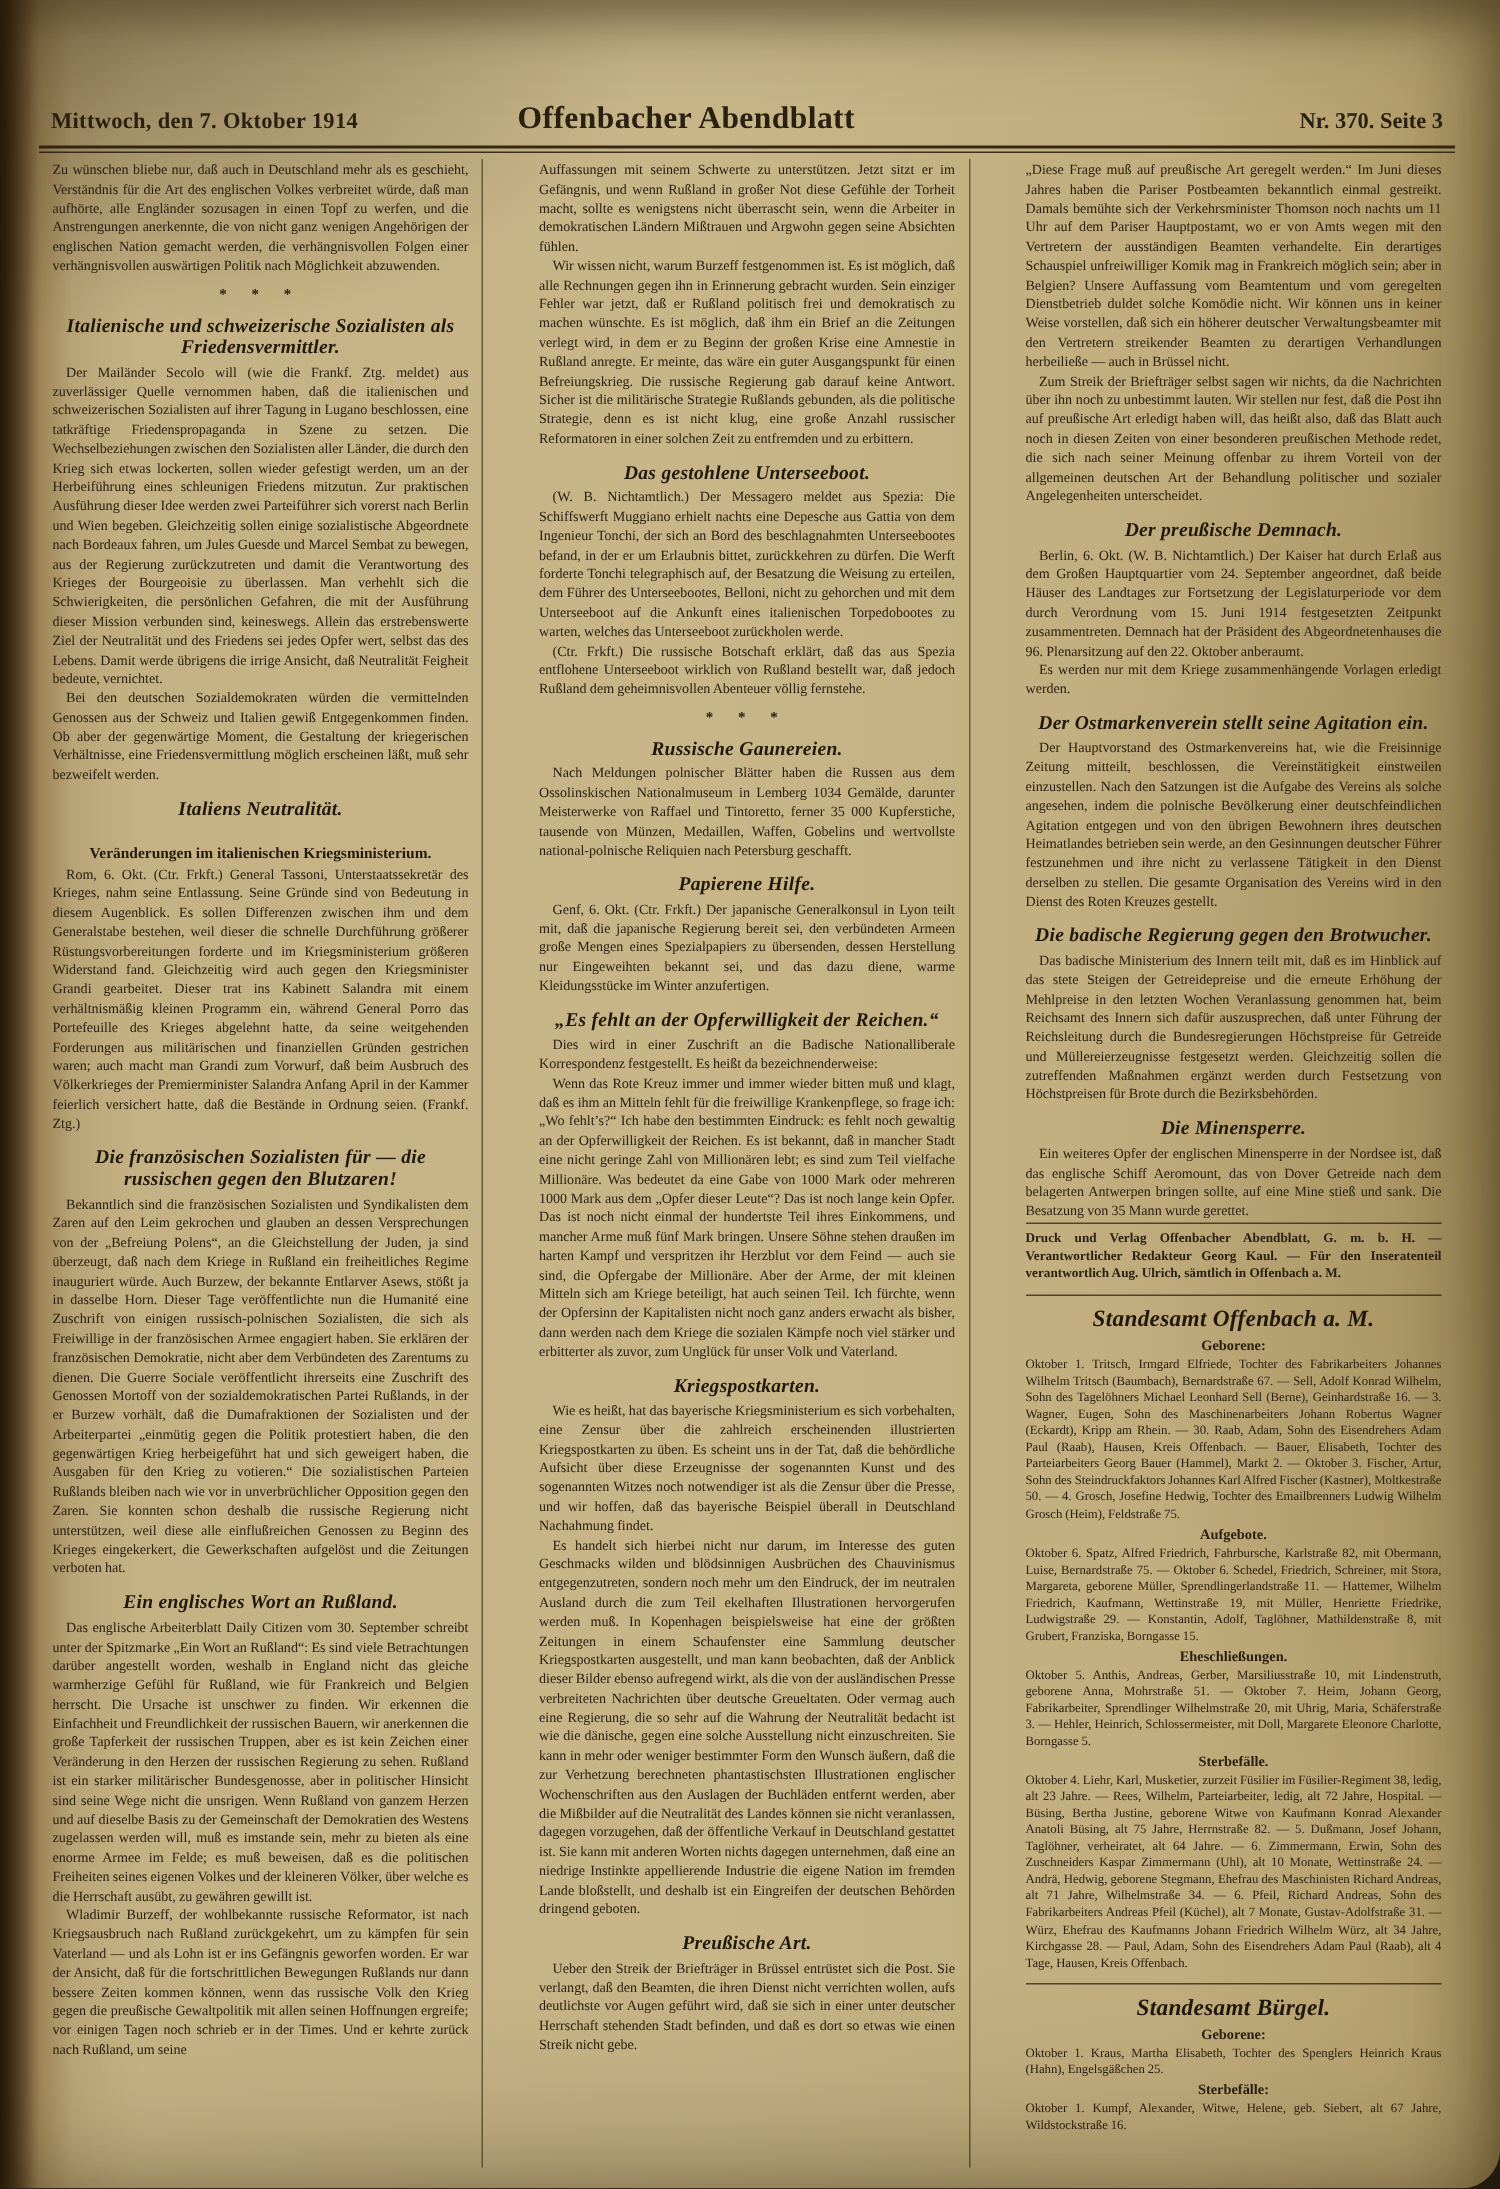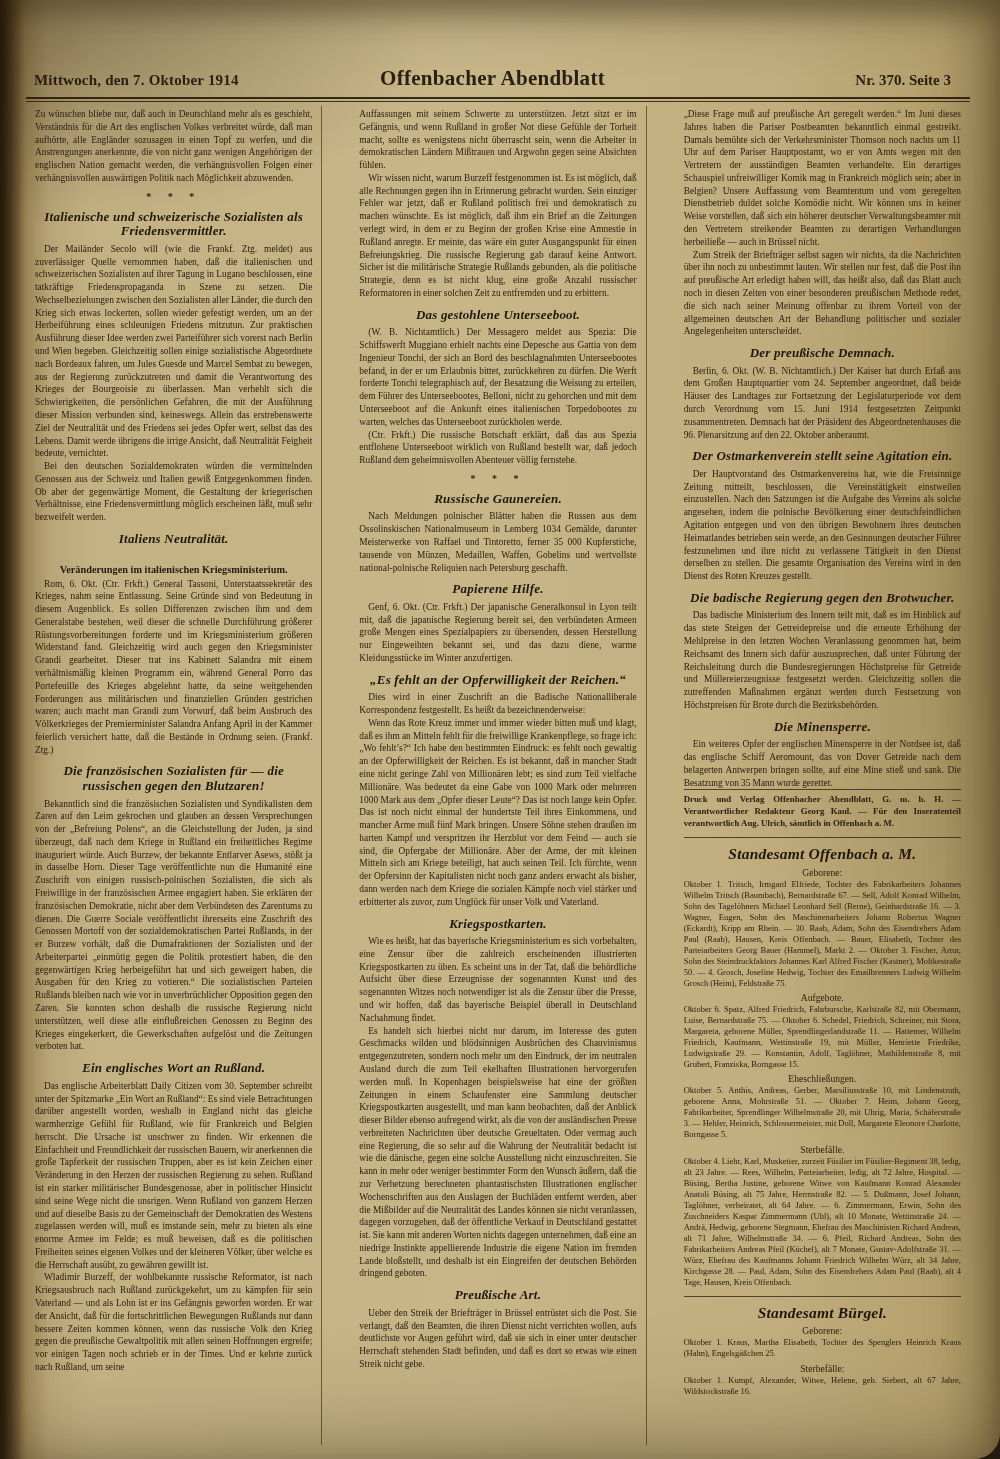--- a/index.html
+++ b/index.html
@@ -21,25 +21,25 @@
     background: linear-gradient(90deg, rgba(30,20,8,.85), rgba(60,44,22,.45) 55%, transparent);
     pointer-events: none;
   }
   .vignette {
     position: absolute; inset: 0; pointer-events: none;
     box-shadow: inset 0 0 70px rgba(48,34,14,.45), inset 0 14px 26px rgba(40,28,10,.35);
     border-bottom-right-radius: 26px;
   }
 
   .masthead {
-    position: absolute; top: 66px; left: 34px; right: 49px;
+    position: absolute; top: 66px; left: 34px; right: 38px;
     display: flex; align-items: baseline; gap: 39px;
   }
   .mh-left  { width: 32%; font-weight: bold; font-size: 15px; letter-spacing: .2px; }
-  .mh-center{ width: 36%; text-align: center; font-weight: bold; font-size: 21px; letter-spacing: .3px; }
+  .mh-center{ width: 36%; font-weight: bold; font-size: 21px; letter-spacing: .3px; }
   .mh-right { width: 32%; text-align: right; font-weight: bold; font-size: 15px; }
 
   .rule-double {
     position: absolute; top: 97px; left: 26px; right: 30px; height: 5px;
     border-top: 2px solid rgba(38,28,12,.9);
     border-bottom: 1px solid rgba(38,28,12,.85);
   }
 
   .columns {
     position: absolute; top: 106px; left: 26px; right: 30px; bottom: 14px;
@@ -65,21 +65,21 @@
   }
   .sep {
     text-align: center; font-weight: bold; font-size: 10px;
     letter-spacing: 7px; margin: 6px 0 0; color: #241b0e;
   }
   .colrule { border-top: 1px solid rgba(42,31,15,.75); margin: 8px 0 2px; }
   .imprint {
     margin-top: 0; padding-top: 4px; border-top: 1px solid rgba(42,31,15,.75);
     font-size: 8.8px; font-weight: bold; line-height: 1.32; text-align: justify;
   }
-  .plabel { text-align: center; font-weight: normal; font-size: 9.6px; margin: 3px 0 1px; }
+  .plabel { text-align: center; font-weight: bold; font-size: 9.6px; margin: 3px 0 1px; }
   .rec { font-size: 8.5px; line-height: 1.3; text-align: justify; word-spacing: -.2px; }
   .art { display: block; }
 </style>
 </head>
 <body>
 
 <div class="page">
   <div class="spine"></div>
 
   <header class="masthead">
@@ -164,20 +164,21 @@
 
     <section class="col">
       <article class="art">
         <p class="bp noindent">„Diese Frage muß auf preußische Art geregelt werden.“ Im Juni dieses Jahres haben die Pariser Postbeamten bekanntlich einmal gestreikt. Damals bemühte sich der Verkehrsminister Thomson noch nachts um 11 Uhr auf dem Pariser Hauptpostamt, wo er von Amts wegen mit den Vertretern der ausständigen Beamten verhandelte. Ein derartiges Schauspiel unfreiwilliger Komik mag in Frankreich möglich sein; aber in Belgien? Unsere Auffassung vom Beamtentum und vom geregelten Dienstbetrieb duldet solche Komödie nicht. Wir können uns in keiner Weise vorstellen, daß sich ein höherer deutscher Verwaltungsbeamter mit den Vertretern streikender Beamten zu derartigen Verhandlungen herbeiließe — auch in Brüssel nicht.</p>
         <p class="bp">Zum Streik der Briefträger selbst sagen wir nichts, da die Nachrichten über ihn noch zu unbestimmt lauten. Wir stellen nur fest, daß die Post ihn auf preußische Art erledigt haben will, das heißt also, daß das Blatt auch noch in diesen Zeiten von einer besonderen preußischen Methode redet, die sich nach seiner Meinung offenbar zu ihrem Vorteil von der allgemeinen deutschen Art der Behandlung politischer und sozialer Angelegenheiten unterscheidet.</p>
       </article>
 
       <article class="art">
         <h2 class="hl">Der preußische Demnach.</h2>
         <p class="bp">Berlin, 6. Okt. (W. B. Nichtamtlich.) Der Kaiser hat durch Erlaß aus dem Großen Hauptquartier vom 24. September angeordnet, daß beide Häuser des Landtages zur Fortsetzung der Legislaturperiode vor dem durch Verordnung vom 15. Juni 1914 festgesetzten Zeitpunkt zusammentreten. Demnach hat der Präsident des Abgeordnetenhauses die 96. Plenarsitzung auf den 22. Oktober anberaumt.</p>
+        <p class="bp">Es werden nur mit dem Kriege zusammenhängende Vorlagen erledigt werden.</p>
       </article>
 
       <article class="art">
         <h2 class="hl">Der Ostmarkenverein stellt seine Agitation ein.</h2>
         <p class="bp">Der Hauptvorstand des Ostmarkenvereins hat, wie die Freisinnige Zeitung mitteilt, beschlossen, die Vereinstätigkeit einstweilen einzustellen. Nach den Satzungen ist die Aufgabe des Vereins als solche angesehen, indem die polnische Bevölkerung einer deutschfeindlichen Agitation entgegen und von den übrigen Bewohnern ihres deutschen Heimatlandes betrieben sein werde, an den Gesinnungen deutscher Führer festzunehmen und ihre nicht zu verlassene Tätigkeit in den Dienst derselben zu stellen. Die gesamte Organisation des Vereins wird in den Dienst des Roten Kreuzes gestellt.</p>
       </article>
 
       <article class="art">
         <h2 class="hl">Die badische Regierung gegen den Brotwucher.</h2>
         <p class="bp">Das badische Ministerium des Innern teilt mit, daß es im Hinblick auf das stete Steigen der Getreidepreise und die erneute Erhöhung der Mehlpreise in den letzten Wochen Veranlassung genommen hat, beim Reichsamt des Innern sich dafür auszusprechen, daß unter Führung der Reichsleitung durch die Bundesregierungen Höchstpreise für Getreide und Müllereierzeugnisse festgesetzt werden. Gleichzeitig sollen die zutreffenden Maßnahmen ergänzt werden durch Festsetzung von Höchstpreisen für Brote durch die Bezirksbehörden.</p>

